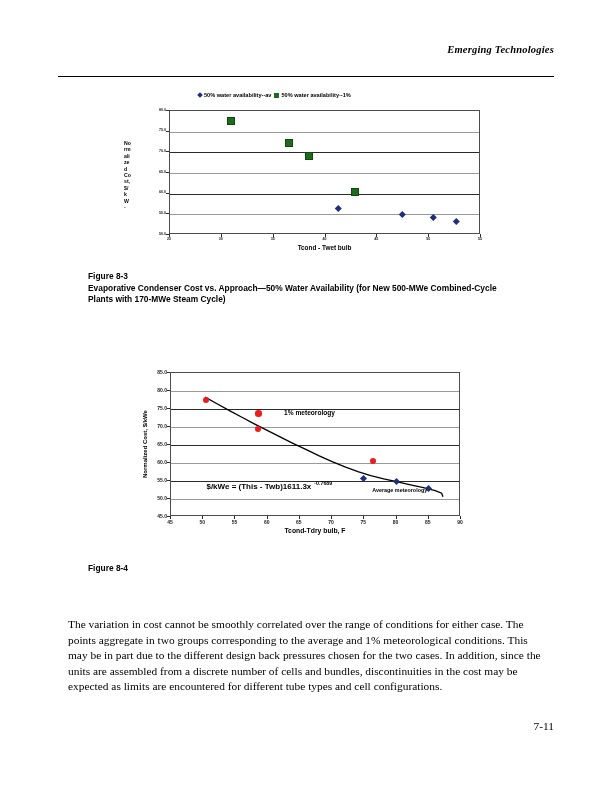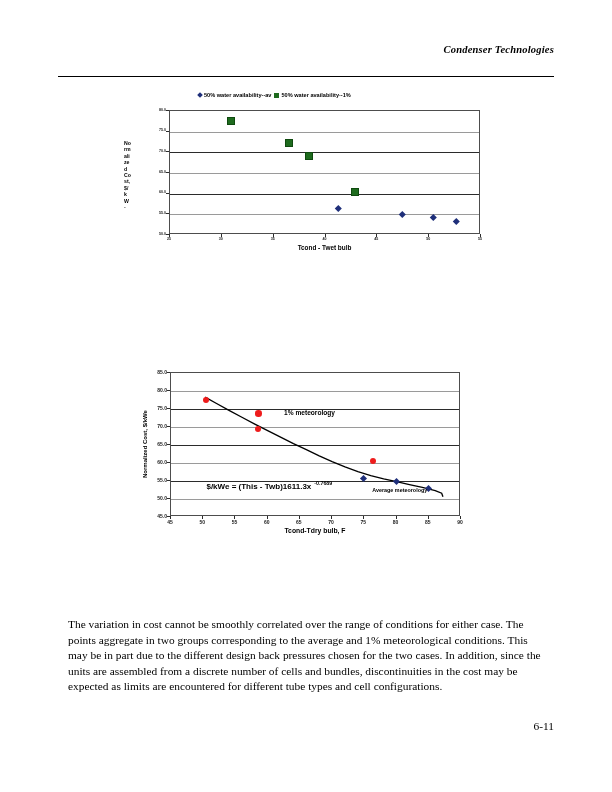--- a/index.html
+++ b/index.html
@@ -214,21 +214,21 @@
     font-family: "Liberation Serif", serif;
     font-size: 11.4px;
     font-weight: normal;
   }
 
   svg { display: block; }
 </style>
 </head>
 <body>
 
-<div class="page-header">Condenser Technologies</div>
+<div class="page-header">Emerging Technologies</div>
 <div class="header-rule"></div>
 
 <div class="figure-block" id="figure-1">
 
   <div class="legend-row" id="legend-1" style="top:0px; left:87px;">
     <span class="legend-item">
       <span class="legend-swatch-diamond"></span>
       <span>50% water availability--av</span>
     </span>
     <span class="legend-item">
@@ -360,20 +360,23 @@
     <div class="tick-mark" style="left: 233.333px; top: 150px; width: 1px; height: 3px;"></div>
     <div class="tick-label-x" style="font-size: 5px; width: 20px; left: 255.556px; top: 153px;">80</div>
     <div class="tick-mark" style="left: 265.556px; top: 150px; width: 1px; height: 3px;"></div>
     <div class="tick-label-x" style="font-size: 5px; width: 20px; left: 287.778px; top: 153px;">85</div>
     <div class="tick-mark" style="left: 297.778px; top: 150px; width: 1px; height: 3px;"></div>
     <div class="tick-label-x" style="font-size: 5px; width: 20px; left: 320px; top: 153px;">90</div>
     <div class="tick-mark" style="left: 330px; top: 150px; width: 1px; height: 3px;"></div>
   </div>
 
 <div class="caption" id="caption-1">
+  <div>Figure 8-3</div>
+  <div>Evaporative Condenser Cost vs. Approach—50% Water Availability (for New 500-MWe Combined-Cycle Plants with 170-MWe Steam Cycle)</div>
 </div>
 
 <div class="caption" id="caption-2">
+  <div>Figure 8-4</div>
 </div>
 
 <div class="body-text">The variation in cost cannot be smoothly correlated over the range of conditions for either case. The points aggregate in two groups corresponding to the average and 1% meteorological conditions. This may be in part due to the different design back pressures chosen for the two cases. In addition, since the units are assembled from a discrete number of cells and bundles, discontinuities in the cost may be expected as limits are encountered for different tube types and cell configurations.</div>
 
-<div class="page-number">6-11</div>
+<div class="page-number">7-11</div>
 
 </body></html>

